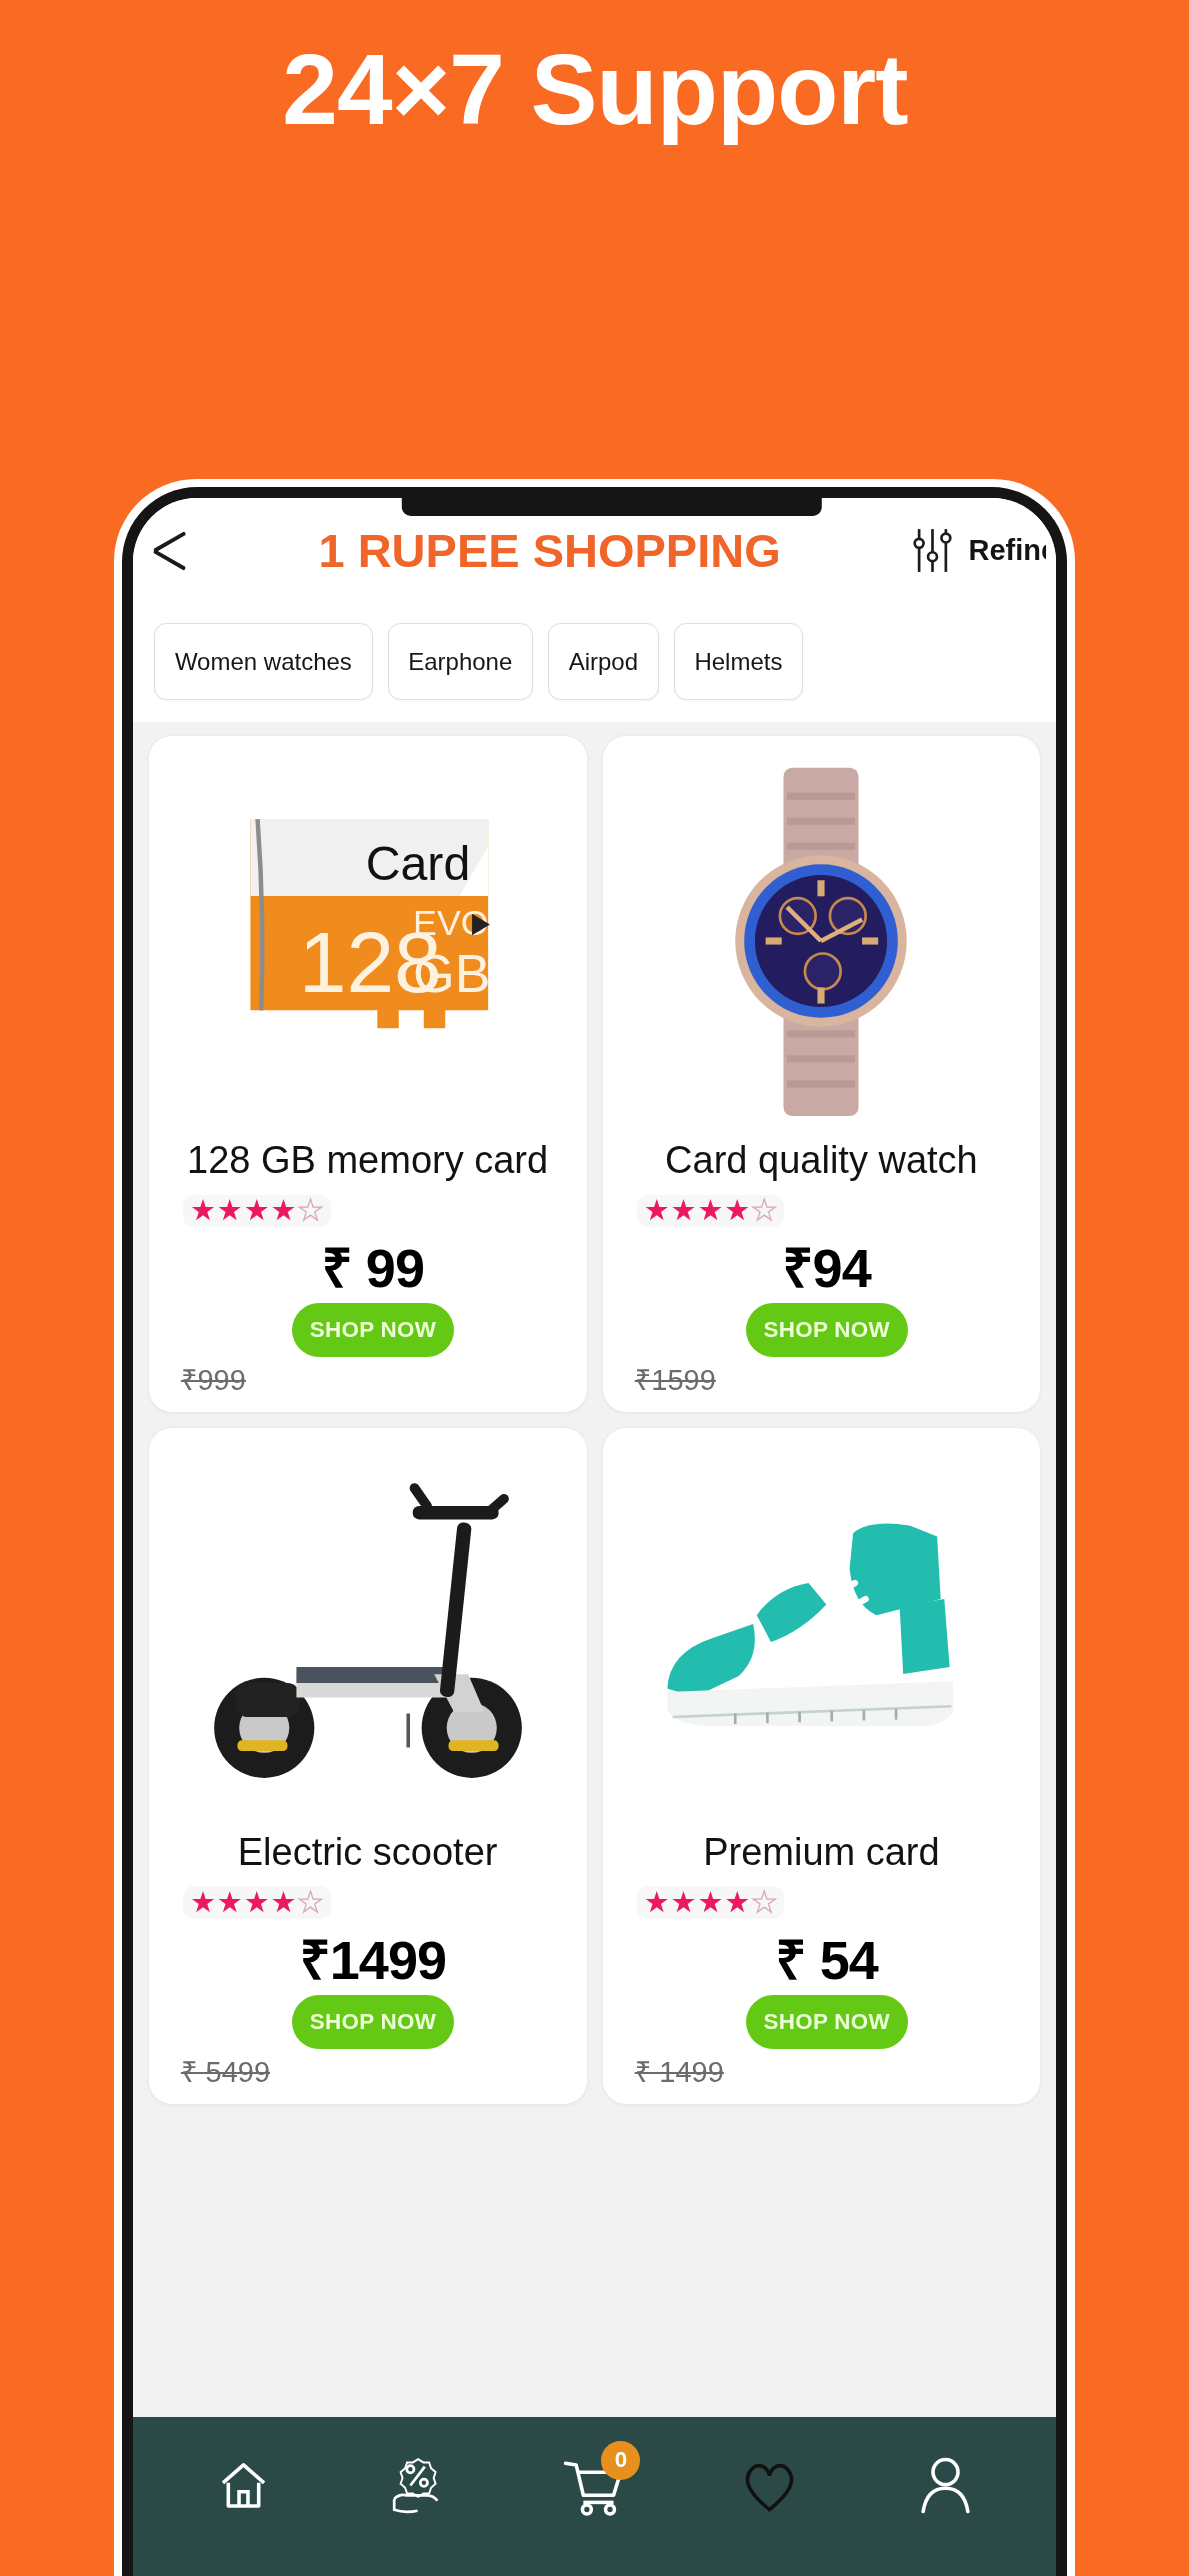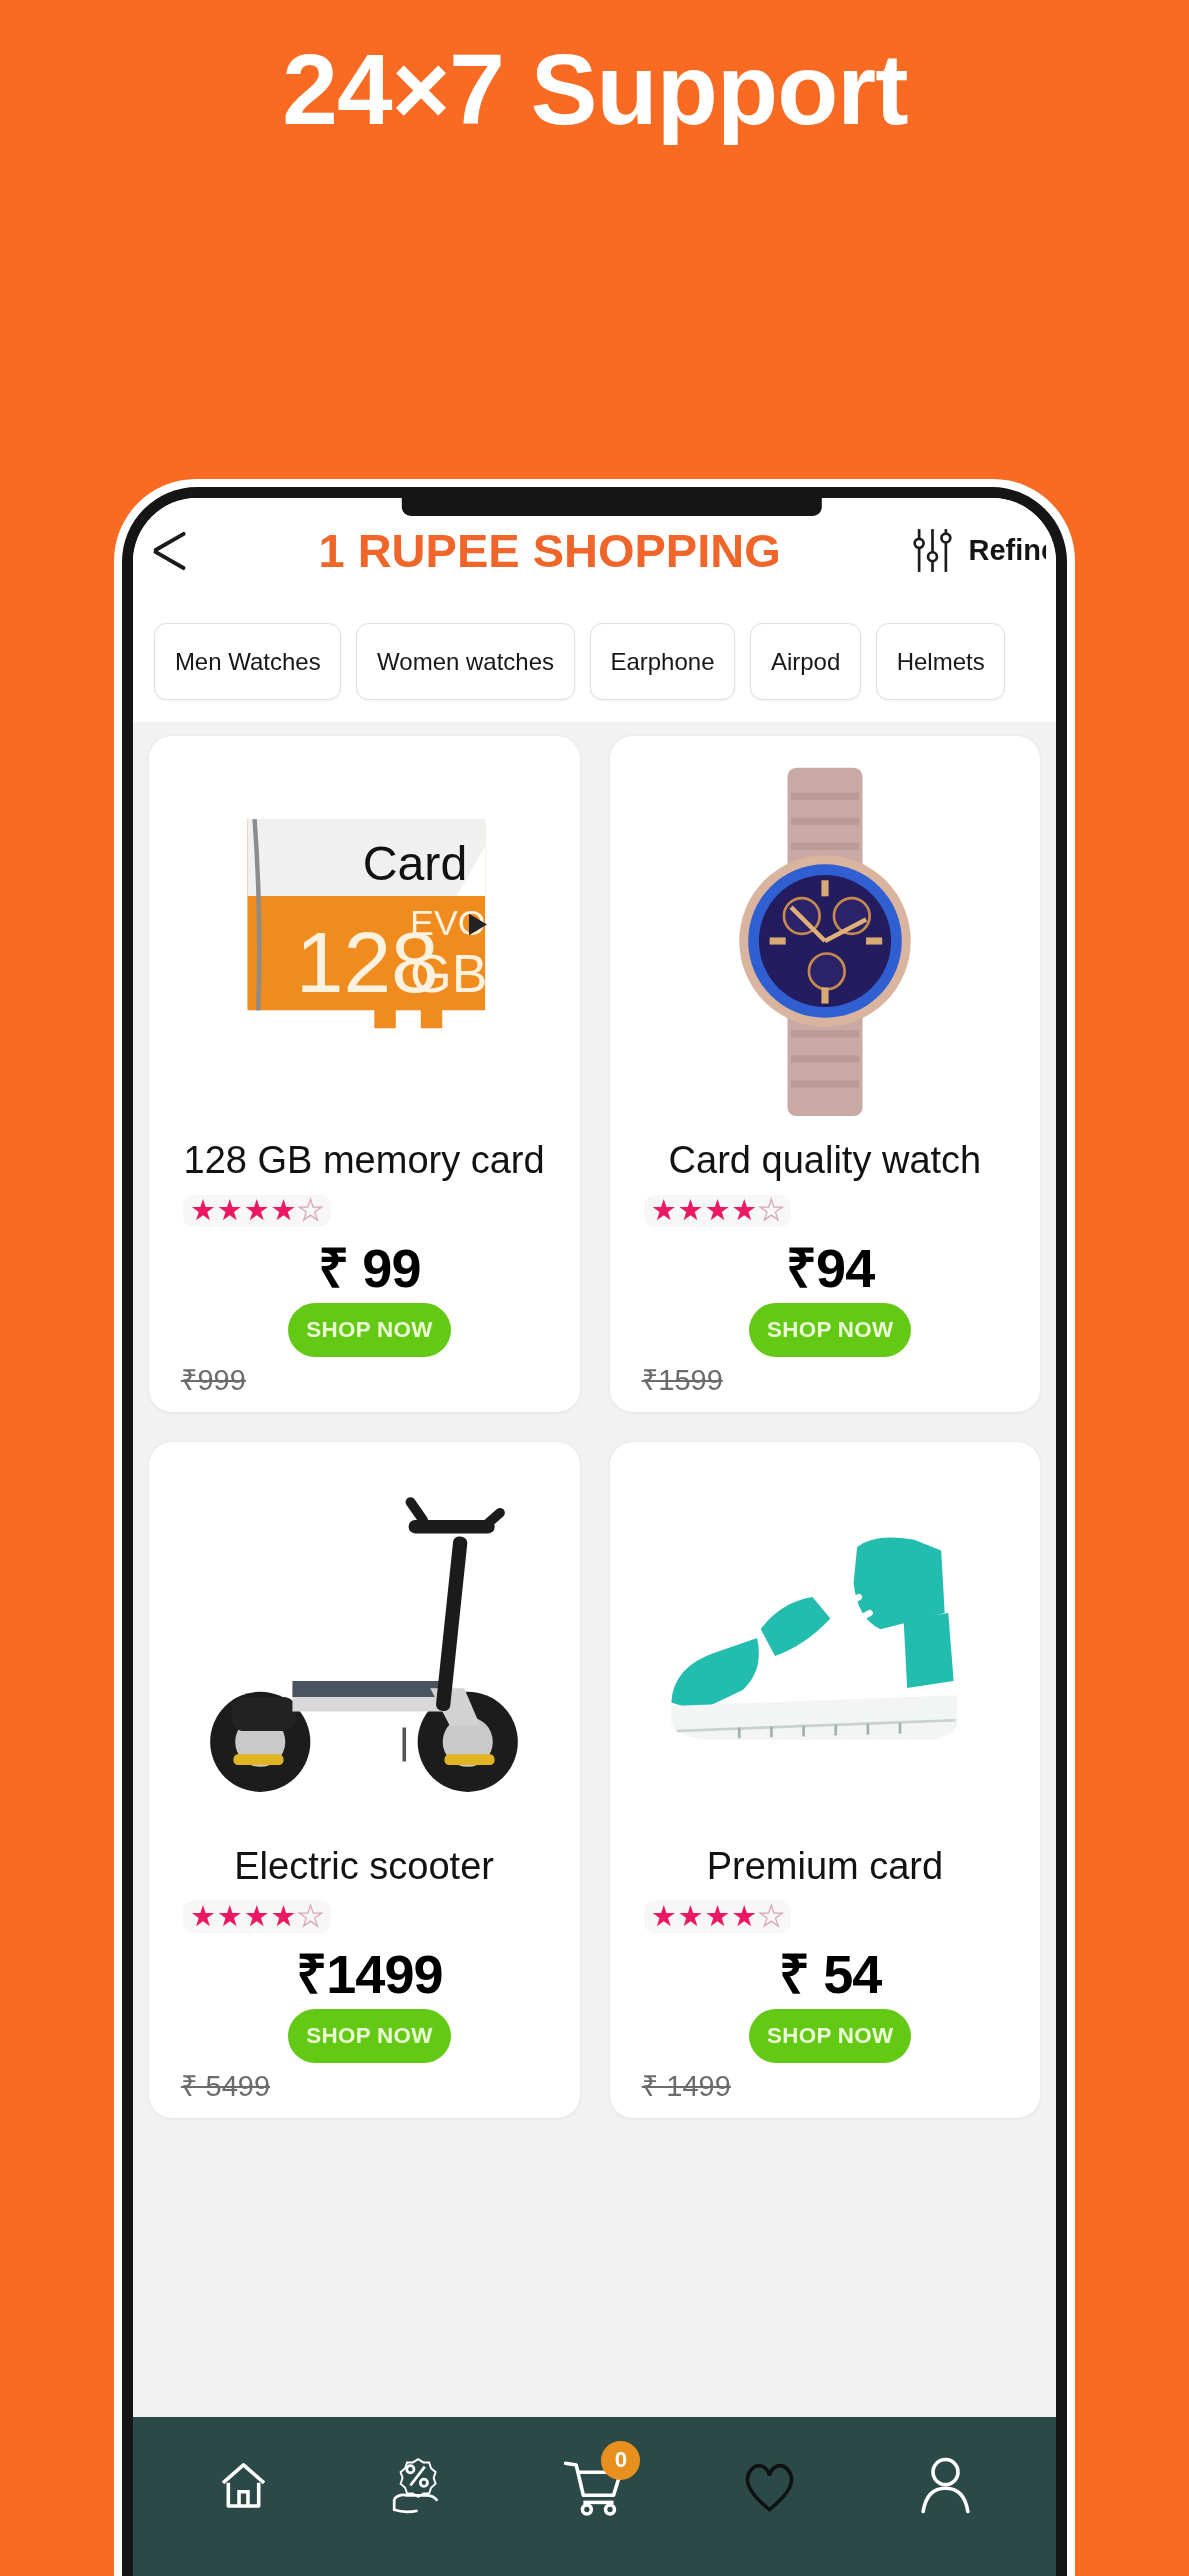--- a/index.html
+++ b/index.html
@@ -146,21 +146,21 @@
   
   .grid-wrap {
     flex: 1 1 auto;
     background: #f2f2f2;
     padding: 14.3px 16px 0 16px;
     overflow: hidden;
   }
   .grid {
     display: grid;
     grid-template-columns: 1fr 1fr;
-    gap: 30px;
+    gap: 16px;
   }
   .card {
     background: #ffffff;
     border-radius: 23px;
     padding: 12.5px 12.5px 14.3px 12.5px;
     display: flex;
     flex-direction: column;
     box-shadow: 0 0.9px 3.6px rgba(0,0,0,0.07);
   }
   .card-img {
@@ -274,21 +274,20 @@
             <line x1="38" y1="2" x2="38" y2="50" stroke="#1c1c1c" stroke-width="3"></line>
             <circle cx="8" cy="18" r="5" fill="#fff" stroke="#1c1c1c" stroke-width="3"></circle>
             <circle cx="23" cy="33" r="5" fill="#fff" stroke="#1c1c1c" stroke-width="3"></circle>
             <circle cx="38" cy="12" r="5" fill="#fff" stroke="#1c1c1c" stroke-width="3"></circle>
           </svg>
           <span class="refine-label">Refine</span>
         </div>
       </div>
 
       <div class="chip-row">
-        <div class="chip">Men Watches</div>
         <div class="chip">Women watches</div>
         <div class="chip">Earphone</div>
         <div class="chip">Airpod</div>
         <div class="chip">Helmets</div>
       </div>
 
       <div class="grid-wrap">
         <div class="grid">
 
           <div class="card">

